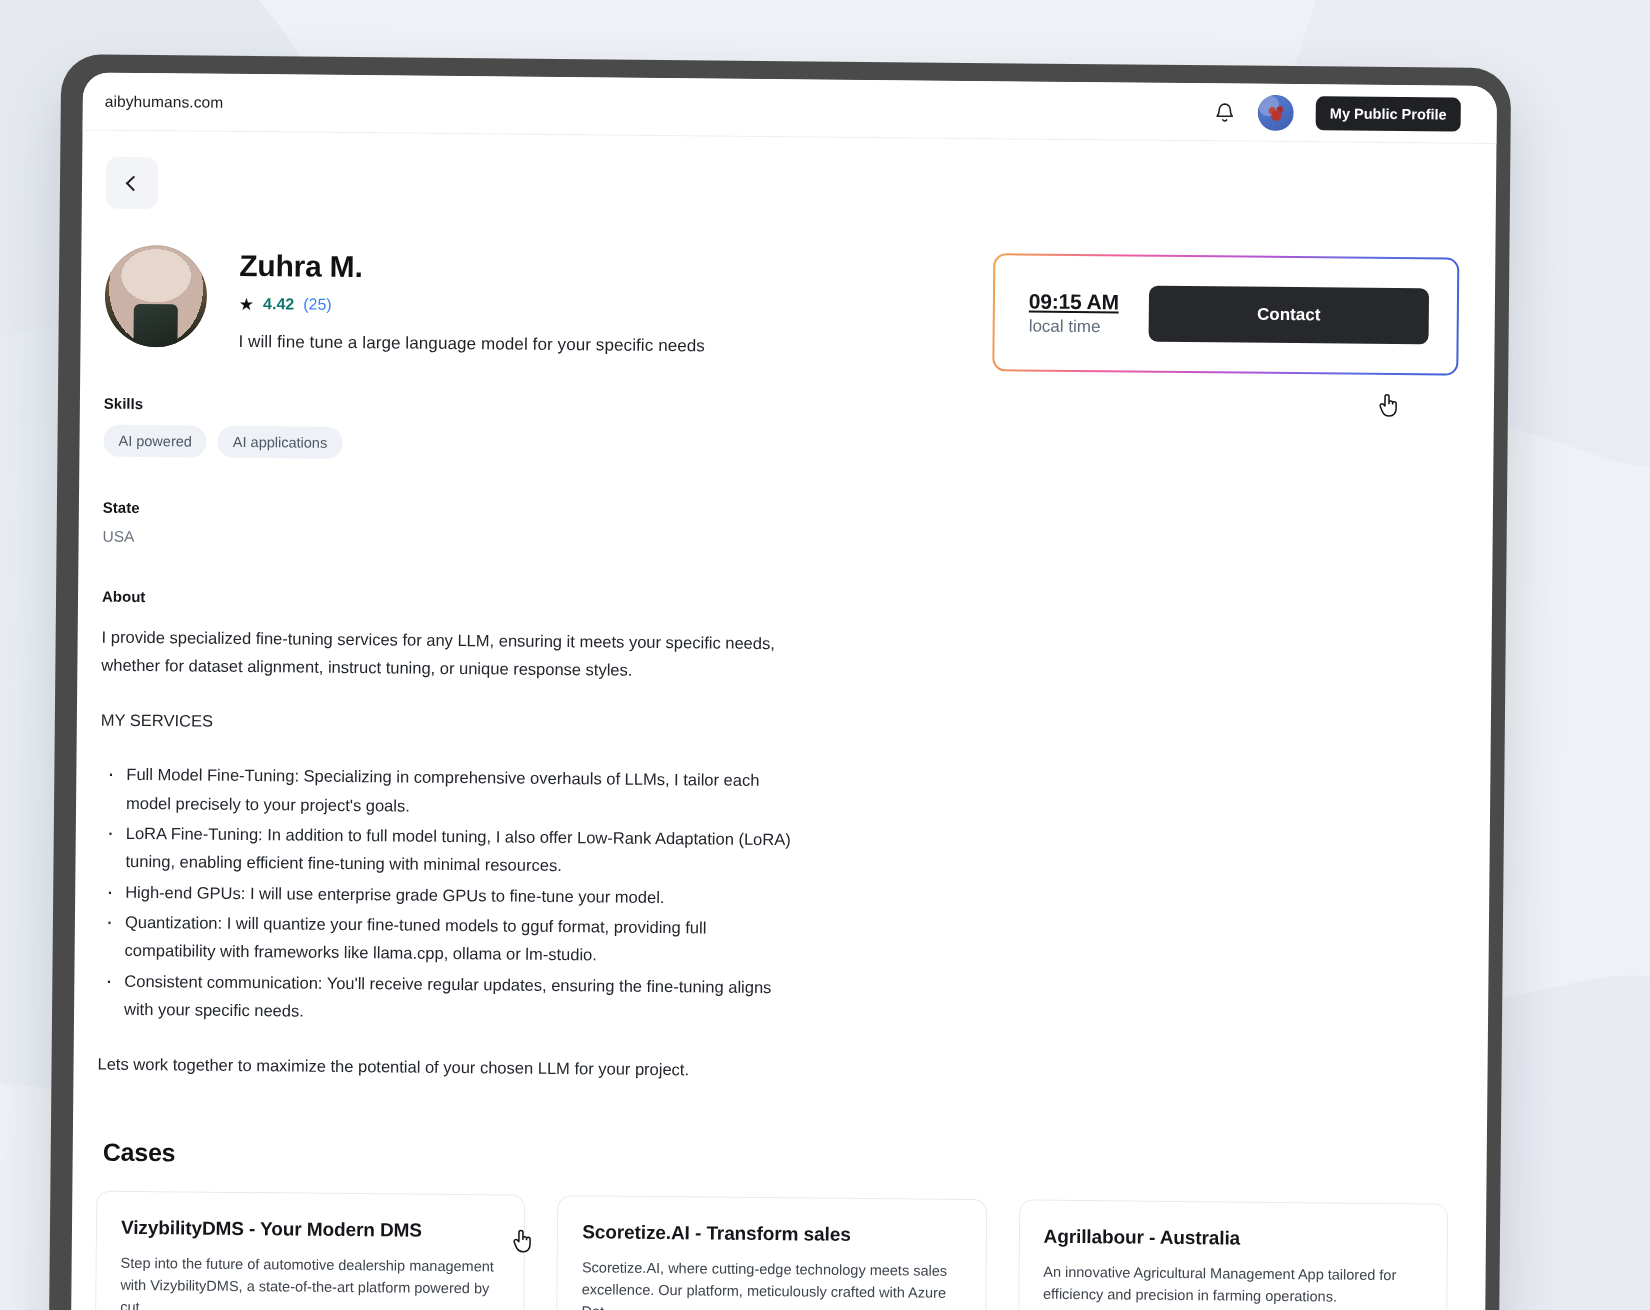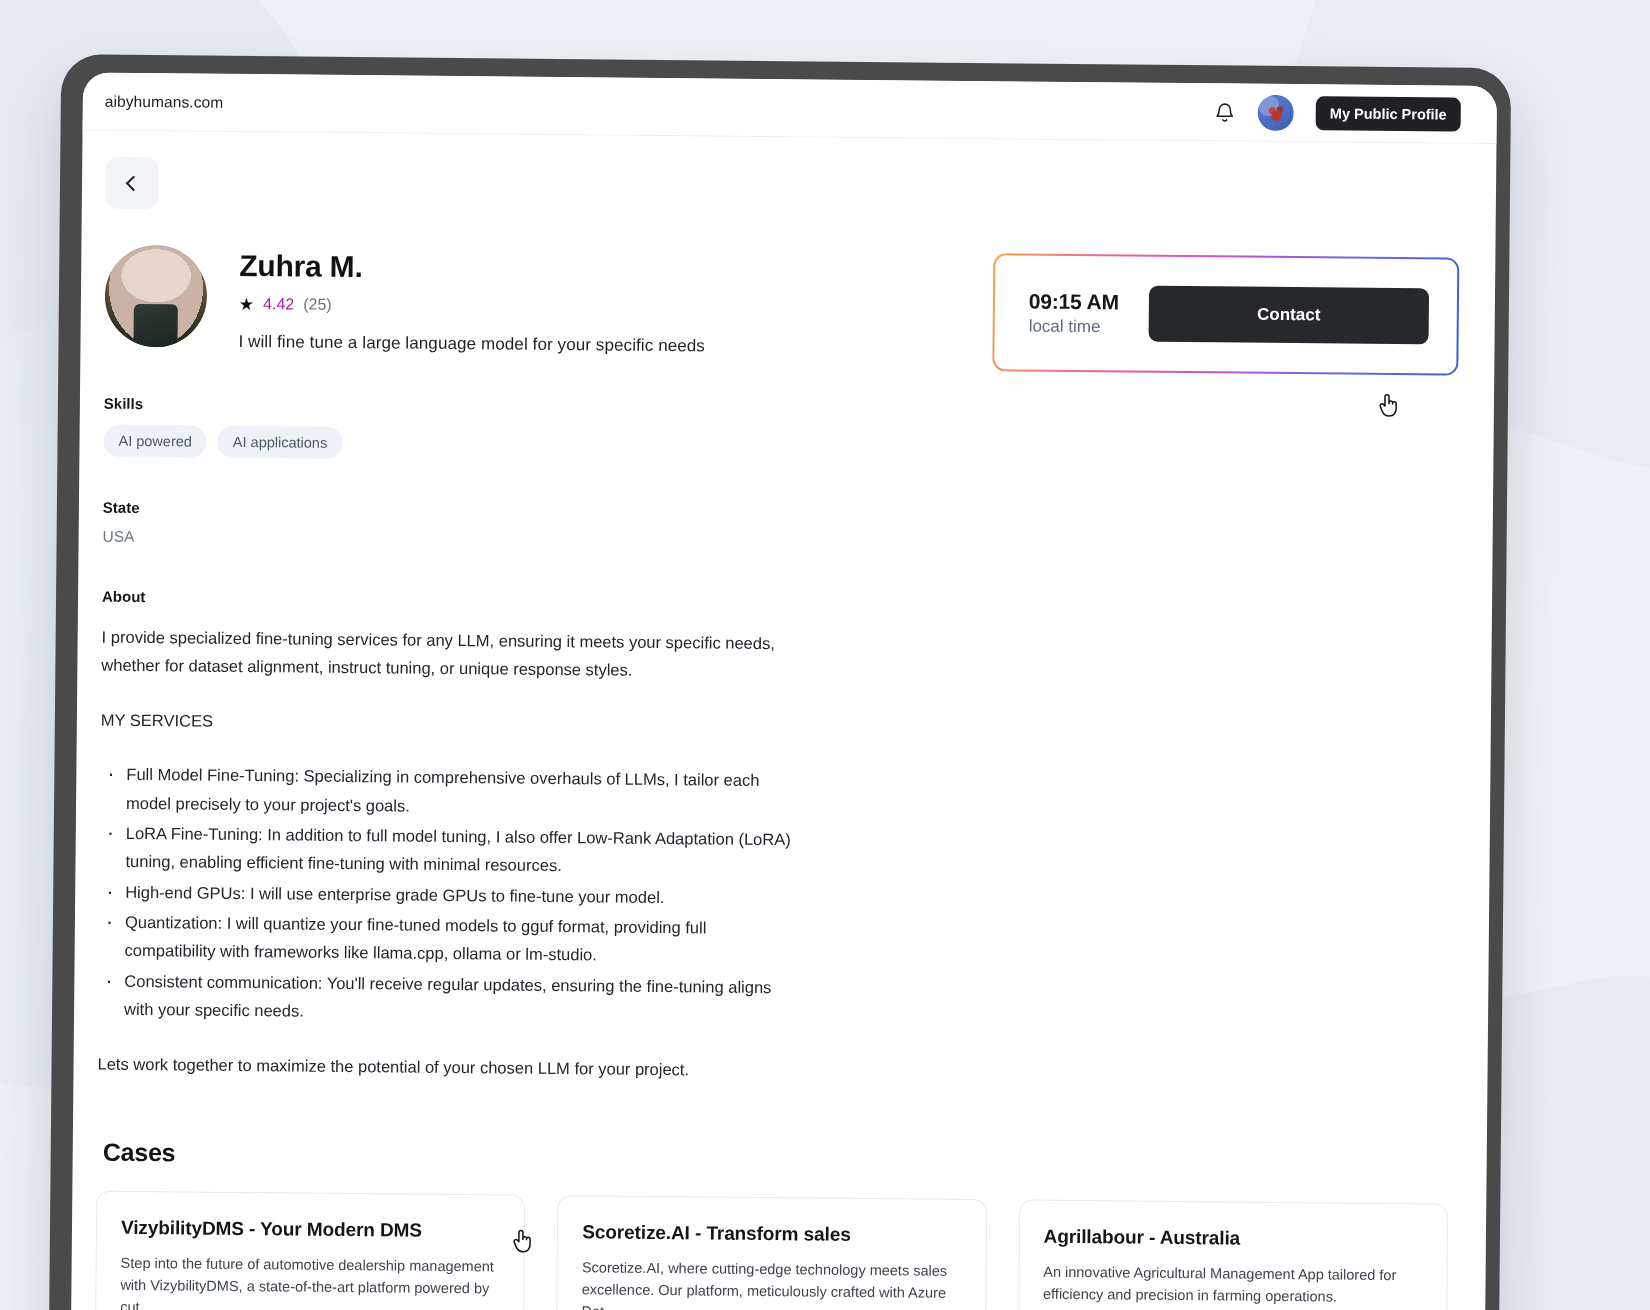--- a/index.html
+++ b/index.html
@@ -182,22 +182,22 @@
     letter-spacing: -.2px;
   }
   #rating-row {
     display: flex;
     align-items: center;
     gap: 9px;
     margin-top: 12px;
     font-size: 16px;
   }
   #star-icon { font-size: 17px; color: #111; line-height: 1; }
-  #rating-value { font-weight: 400; color: #a21caf; }
-  #rating-count { color: #737373; }
+  #rating-value { font-weight: 700; color: #0f766e; }
+  #rating-count { color: #3b82f6; }
   #headline {
     margin-top: 19px;
     font-size: 17px;
     color: #1d2025;
     letter-spacing: .1px;
   }
 
   
   #contact-card {
     position: absolute;
@@ -217,20 +217,21 @@
     align-items: center;
     padding: 0 28px 0 34px;
     gap: 30px;
   }
   #local-time-block { line-height: 1.32; }
   #local-time-value {
     font-size: 21px;
     font-weight: 700;
     color: #14161a;
     letter-spacing: -.2px;
+    text-decoration: underline;
   }
   #local-time-label {
     font-size: 17px;
     color: #5f6b7c;
   }
   #contact-btn {
     flex: 1;
     background: #26282b;
     color: #fff;
     border: none;

